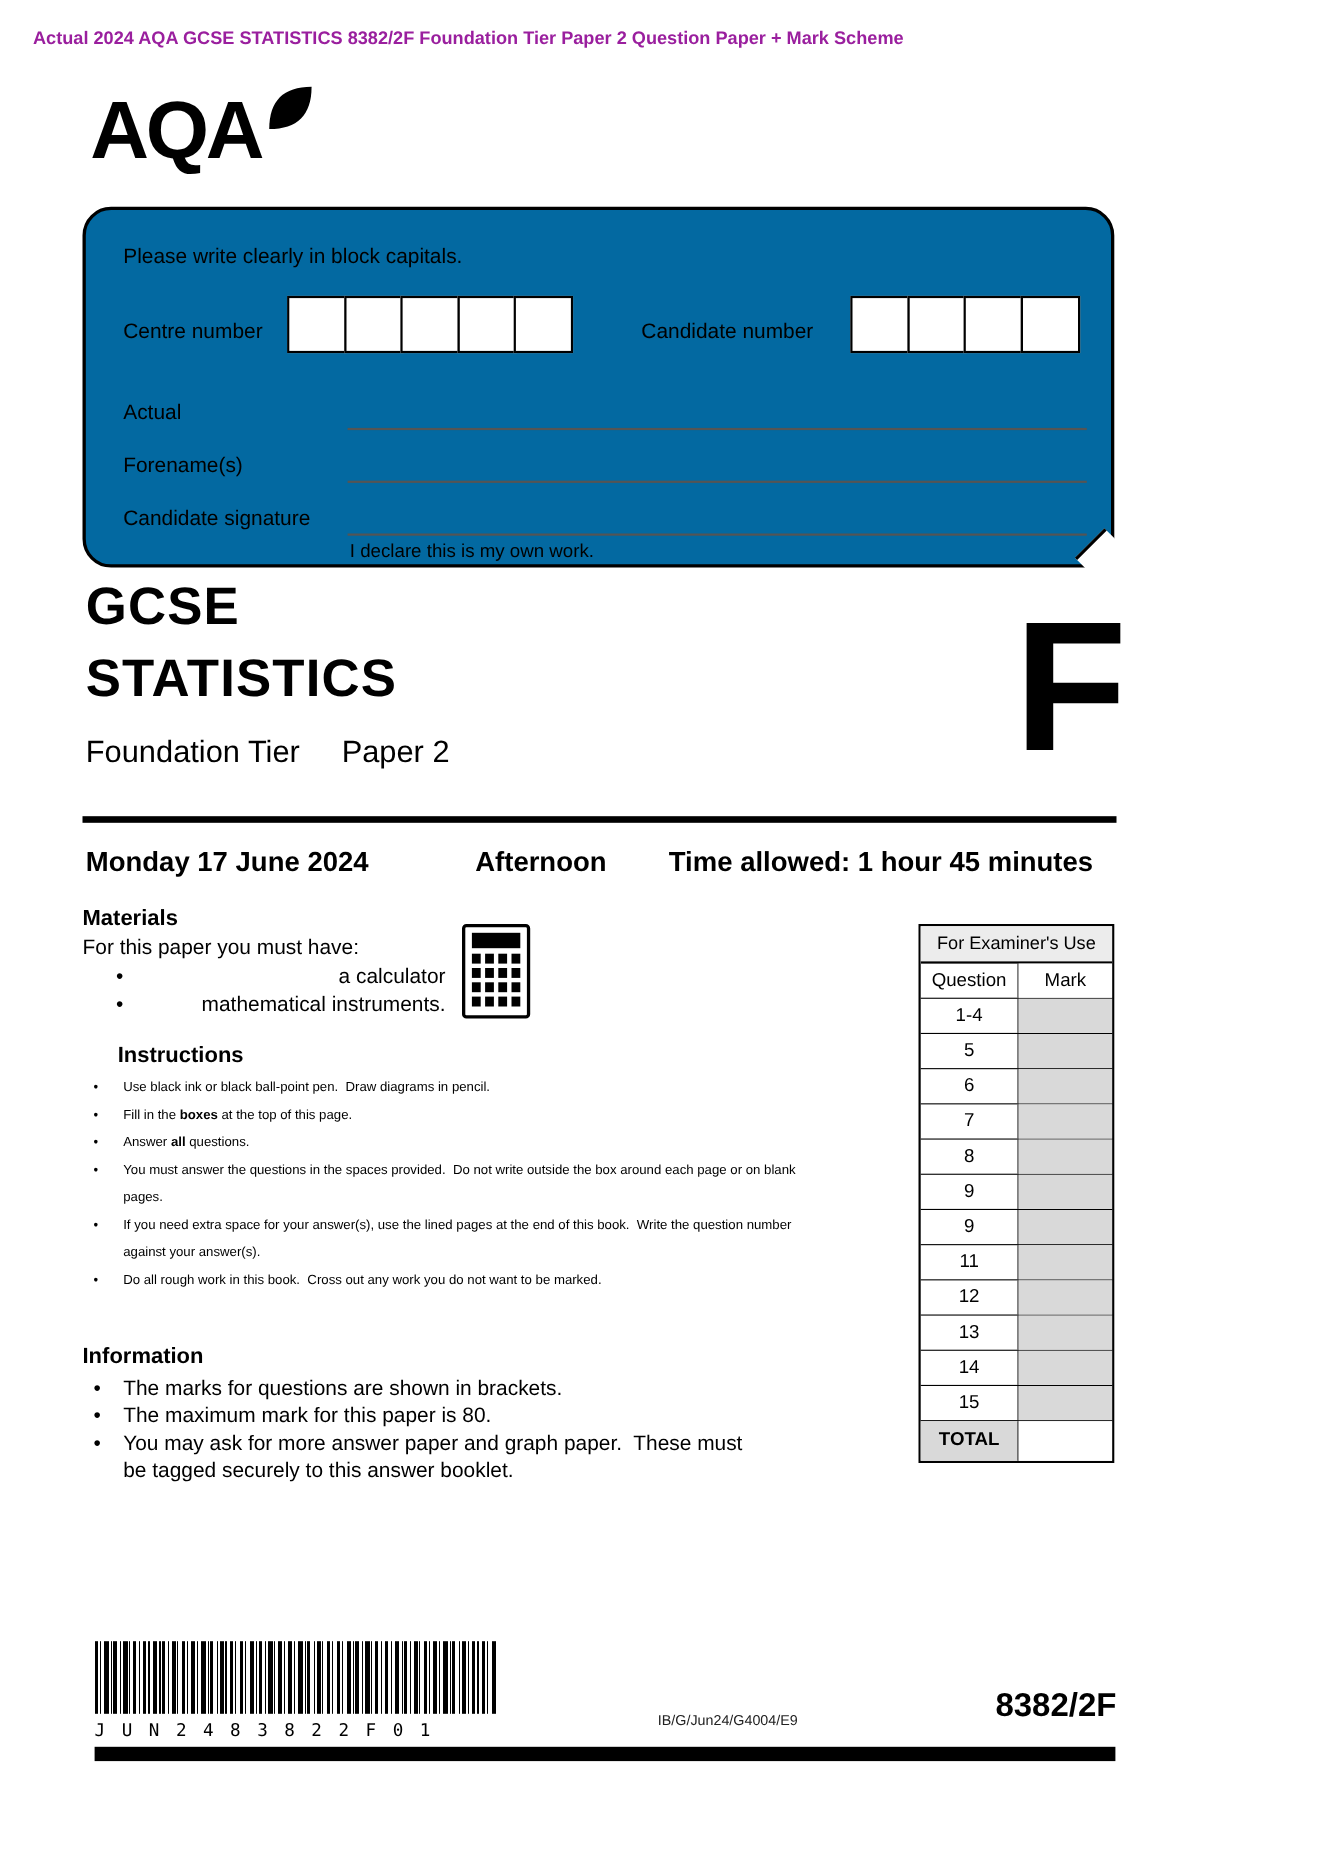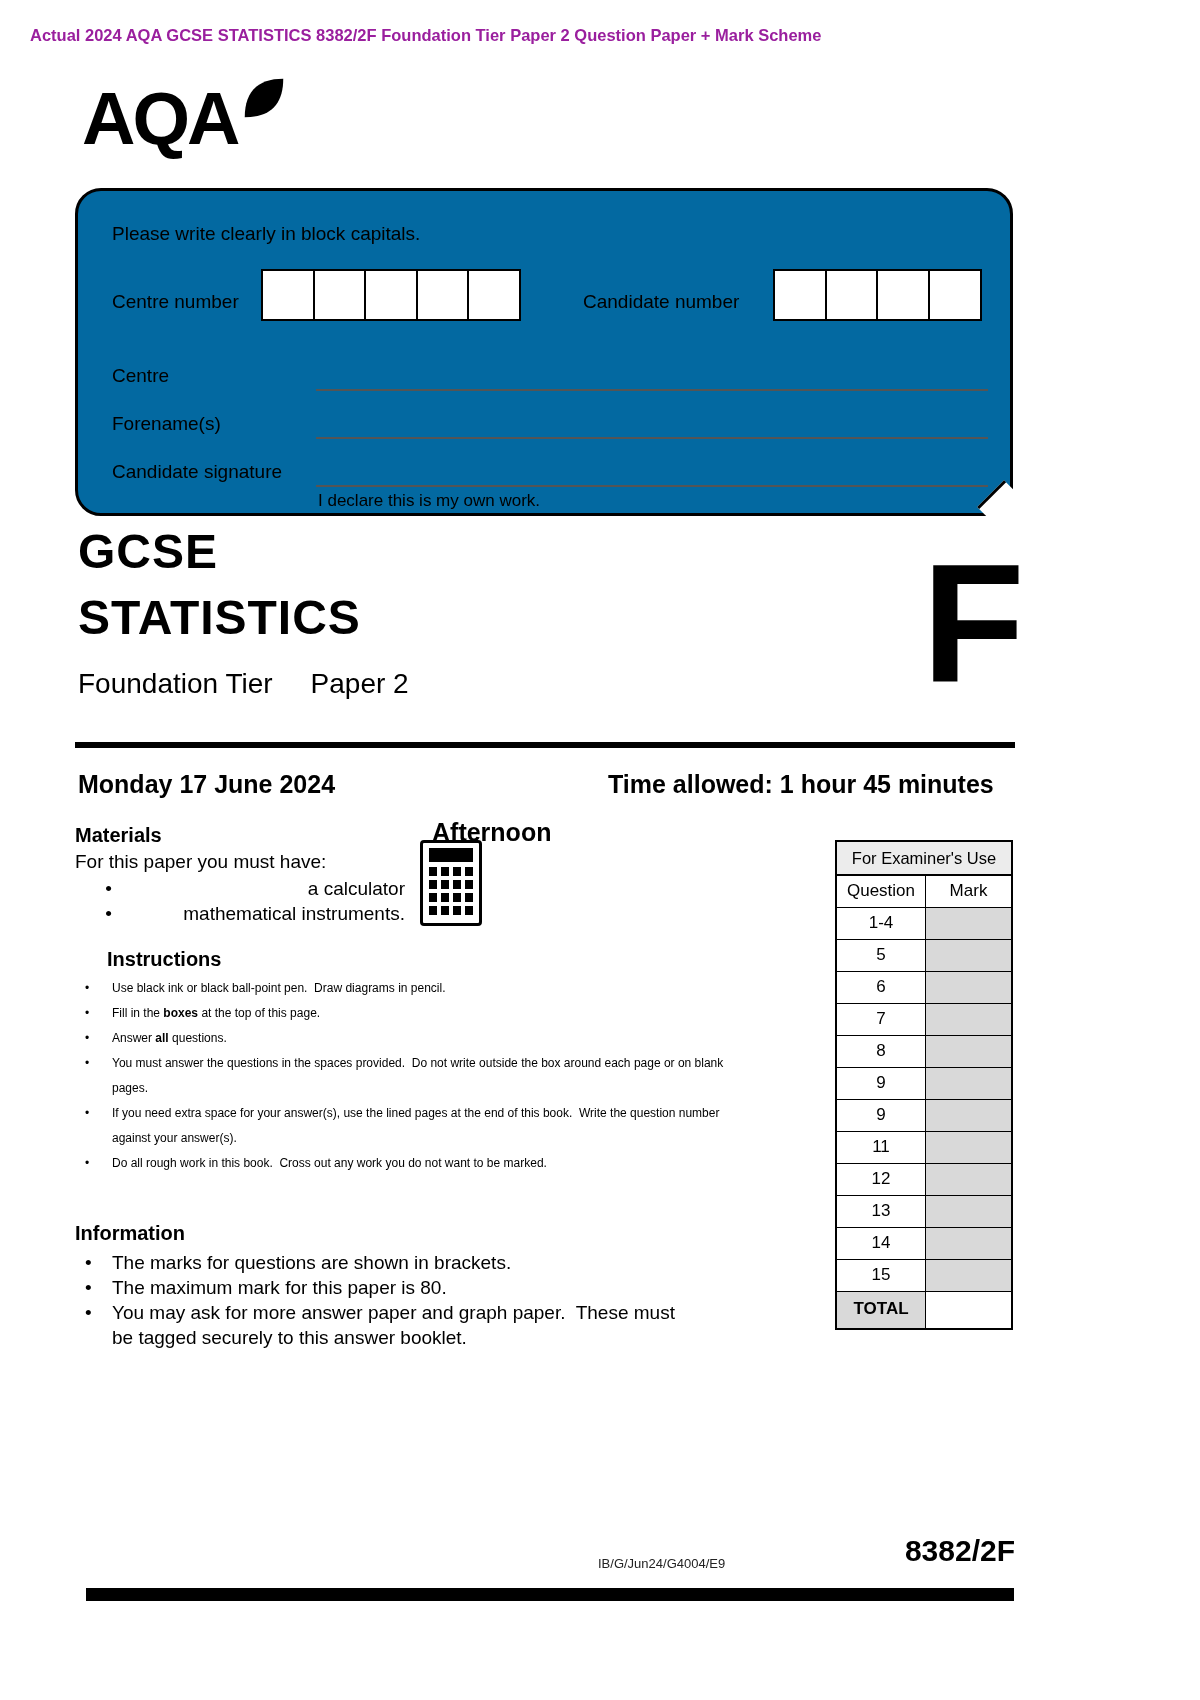--- a/index.html
+++ b/index.html
@@ -54,21 +54,21 @@
   .subject { position: absolute; left: 78px; top: 590px; font-size: 48px; font-weight: bold; letter-spacing: 1px; }
   .tier-letter { position: absolute; left: 922px; top: 540px; font-size: 168px; font-weight: bold; line-height: 1; }
   .tier-row { position: absolute; left: 78px; top: 668px; font-size: 28px; }
   .tier-row .paper { margin-left: 38px; }
 
   .rule { position: absolute; left: 75px; top: 742px; width: 940px; height: 6px; background: #000; }
 
   
   .session { position: absolute; left: 78px; top: 770px; width: 937px; height: 30px; font-size: 25px; font-weight: bold; }
   .session .date { position: absolute; left: 0; top: 0; }
-  .session .tod { position: absolute; left: 354px; top: 0; margin-top: 48px; }
+  .session .tod { position: absolute; left: 354px; top: 0; }
   .session .allowed { position: absolute; left: 530px; top: 0; }
 
   
   .sec-h { position: absolute; font-size: 20px; font-weight: bold; }
   .materials-h { left: 75px; top: 824px; }
   .materials-intro { position: absolute; left: 75px; top: 851px; font-size: 19px; }
   .materials-list { position: absolute; left: 75px; top: 876px; width: 330px; font-size: 19px; text-align: right; }
   .instructions-h { left: 75px; top: 948px; margin-left: 32px; }
   .instructions-list { position: absolute; left: 75px; top: 976px; width: 670px; font-size: 12px; }
   .information-h { left: 75px; top: 1222px; }
@@ -148,21 +148,21 @@
     </div>
 
     <span class="cb-label lbl-candnum">Candidate number</span>
     <div class="numboxes boxes-cand">
       <div class="numbox"></div>
       <div class="numbox"></div>
       <div class="numbox"></div>
       <div class="numbox"></div>
     </div>
 
-    <span class="cb-label lbl-surname">Centre</span>
+    <span class="cb-label lbl-surname">Actual</span>
     <div class="write-line line-surname"></div>
 
     <span class="cb-label lbl-forename">Forename(s)</span>
     <div class="write-line line-forename"></div>
 
     <span class="cb-label lbl-signature">Candidate signature</span>
     <div class="write-line line-signature"></div>
     <div class="declaration">I declare this is my own work.</div>
   </div>
 
@@ -302,17 +302,21 @@
     <div class="ex-row">
         <div class="ex-q">15</div>
         <div class="ex-m"></div>
       </div>
     <div class="ex-row ex-total">
         <div class="ex-q">TOTAL</div>
         <div class="ex-m"></div>
       </div>
   </div>
 
+  <div class="barcode">
+    <div class="barcode-bars"></div>
+    <div class="barcode-text">JUN2483822F01</div>
+  </div>
   <div class="ref-code">IB/G/Jun24/G4004/E9</div>
   <div class="paper-code">8382/2F</div>
   <div class="bottom-bar"></div>
 
 </div>
 
 </body></html>

